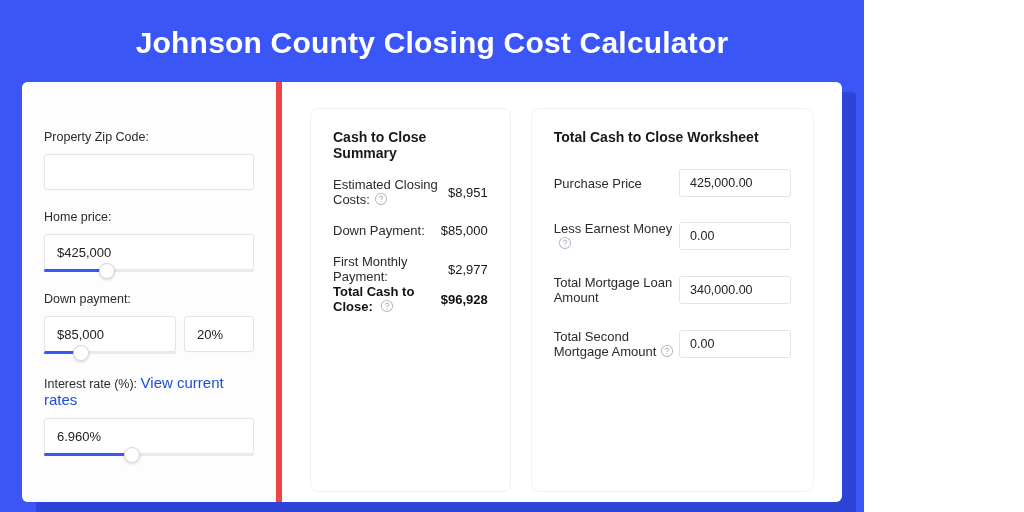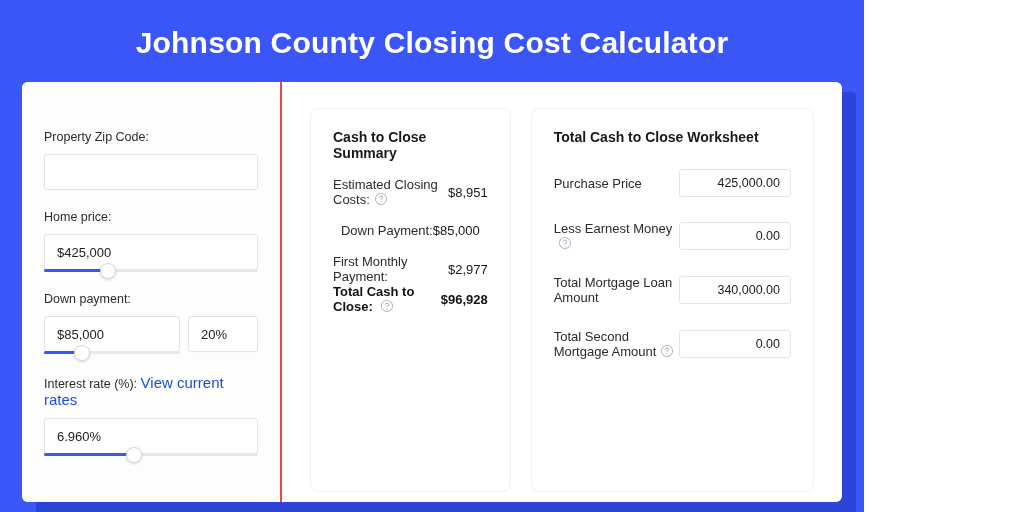--- a/index.html
+++ b/index.html
@@ -18,21 +18,21 @@
   .card-shadow::after {
     content: ""; position: absolute; top: 10px; left: 14px; right: -14px; bottom: -14px;
     background: #2E44D8; z-index: 0; border-radius: 4px;
   }
   .card {
     position: relative; z-index: 1;
     width: 820px; height: 420px; background: #fff; border-radius: 6px;
     display: flex; overflow: hidden;
   }
   .left {
-    width: 260px; padding: 48px 22px 20px 22px; background: #fdfdfd; border-right: 2px solid #ef4444;
+    width: 260px; padding: 48px 22px 20px 22px; background: #fdfdfd; border-right: 6px solid #ef4444;
   }
   .label { font-size: 12.5px; color: #2b2b2f; margin-bottom: 10px; display: block; }
   .field-group { margin-bottom: 20px; }
   .input {
     width: 100%; height: 36px; border: 1px solid #e3e4ea; border-radius: 3px;
     font-size: 13px; padding: 8px 12px; color: #222; background: #fff;
     box-shadow: 0 1px 2px rgba(0,0,0,.02);
   }
   .row { display: flex; gap: 8px; }
   .row .input.small { width: 70px; }
@@ -43,33 +43,33 @@
   .slider-thumb {
     position: absolute; top: 50%; width: 16px; height: 16px; border-radius: 50%;
     background: #fff; border: 1px solid #d6d8e2; box-shadow: 0 1px 3px rgba(0,0,0,.15);
     transform: translate(-50%, -50%);
   }
   .link { color: #1d4ed8; font-size: 15px; text-decoration: none; }
 
   .right { flex: 1; padding: 26px 28px 10px 28px; display: flex; flex-direction: row; gap: 20px; }
   .panel { background: #fff; border: 1px solid #f0f1f5; border-radius: 8px; padding: 20px 22px 18px 22px; }
   .panel h3 { font-size: 14px; font-weight: 700; color: #17181c; margin-bottom: 16px; }
-  .summary-row { display: flex; justify-content: center; align-items: center; margin-bottom: 16px; font-size: 13px; color: #2a2b30; }
+  .summary-row { display: flex; justify-content: space-between; align-items: center; margin-bottom: 16px; font-size: 13px; color: #2a2b30; }
   .summary-row:last-child { margin-bottom: 0; }
   .summary-row .v { font-weight: 500; color: #17181c; }
   .summary-row.total .k, .summary-row.total .v { font-weight: 700; color: #111; }
   .help-icon {
     display: inline-flex; width: 14px; height: 14px; margin-left: 4px; vertical-align: -2px;
   }
   .help-icon svg { width: 14px; height: 14px; }
 
   .worksheet-row { display: flex; justify-content: space-between; align-items: center; margin-bottom: 14px; font-size: 13px; color: #2a2b30; margin-top: 24px; }
   .mini-input {
     width: 112px; height: 28px; border: 1px solid #e3e4ea; border-radius: 3px;
-    font-size: 12.5px; text-align: right; padding: 0 10px; color: #222; background: #fff;
+    font-size: 12.5px; padding: 0 10px; color: #222; background: #fff;
   }
 </style>
 </head>
 <body>
 
 <div class="stage">
   <div class="page-title">Johnson County Closing Cost Calculator</div>
 
   <div class="card-shadow">
     <div class="card">

